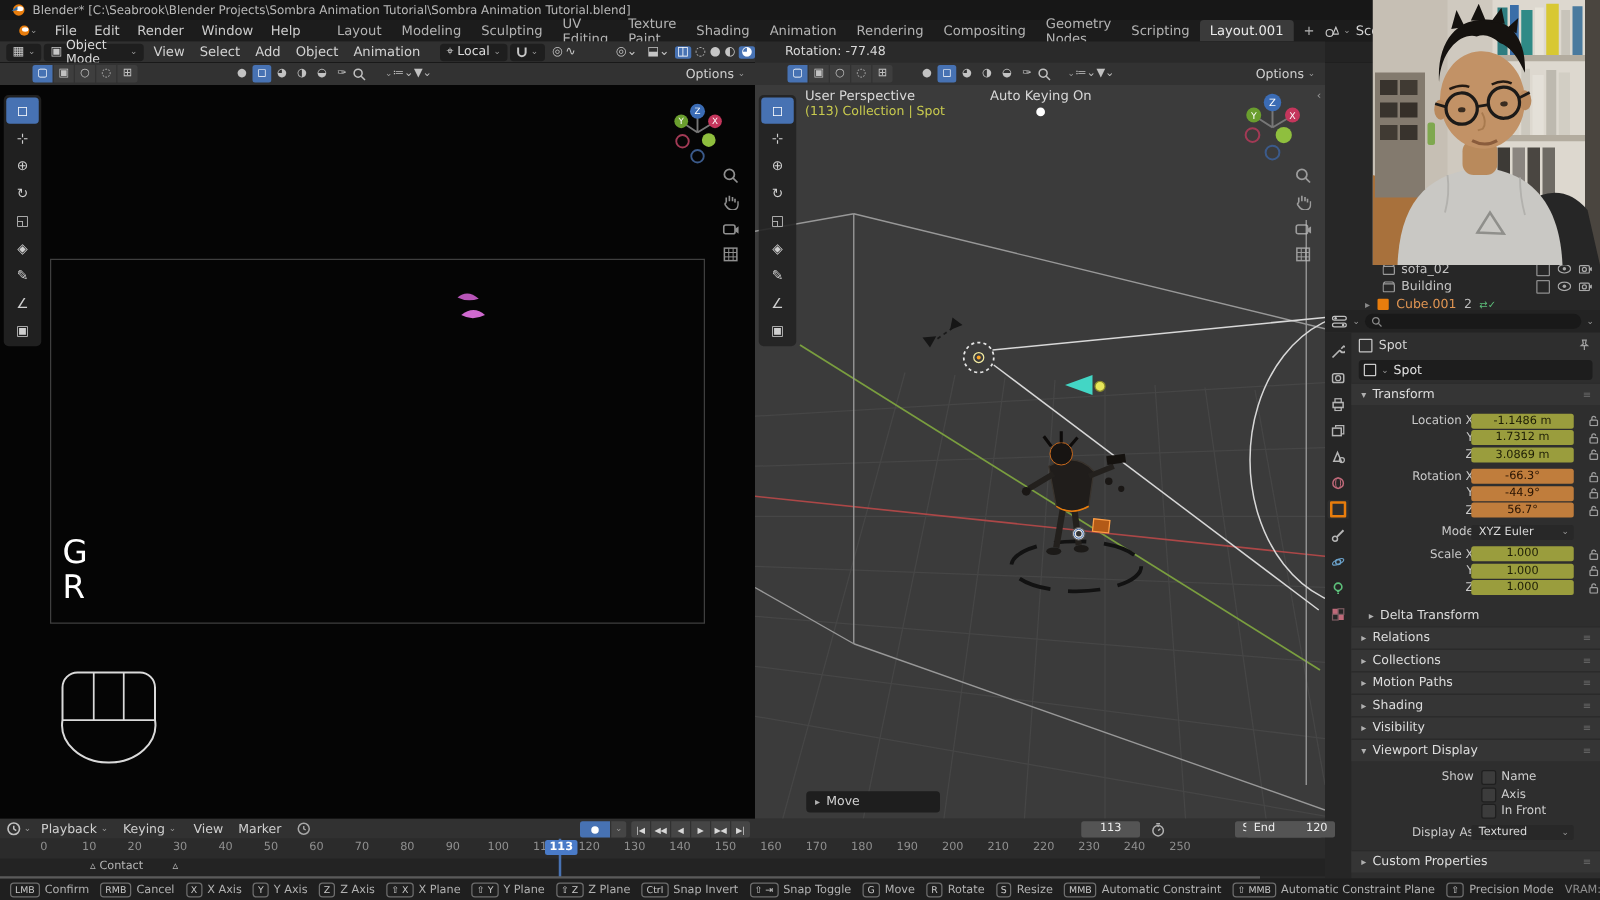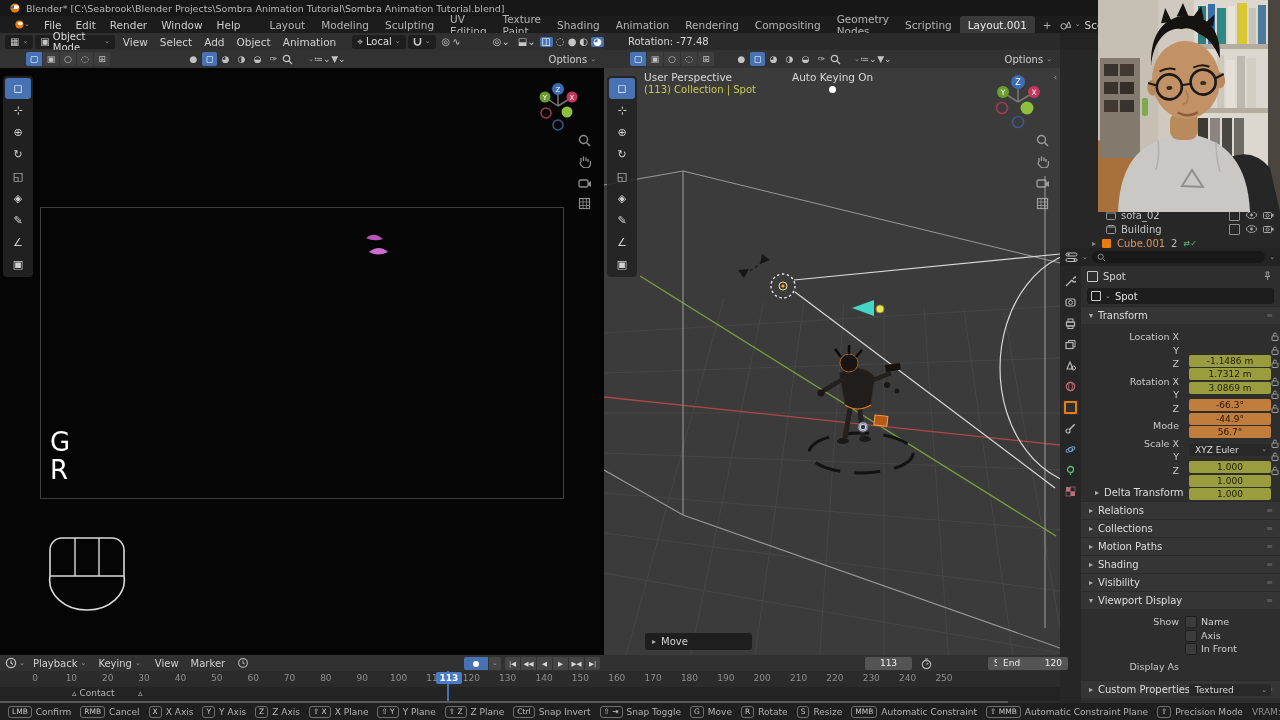--- a/index.html
+++ b/index.html
@@ -74,21 +74,21 @@
   #tabstrip .tab.active{background:#2e2e2e;}
   #props-content{position:absolute;left:21px;top:18px;right:0;bottom:0;font-size:10px;}
   #breadcrumb{display:flex;align-items:center;gap:5px;height:20px;padding-left:6px;color:#d5d5d5;}
   #breadcrumb .pin{margin-left:auto;margin-right:8px;}
   #name-field{margin:2px 6px;height:16px;background:#1d1d1d;border-radius:3px;display:flex;align-items:center;gap:4px;padding-left:4px;color:#e2e2e2;font-size:10px;}
   .panel-head{display:flex;align-items:center;gap:5px;height:17px;background:#353535;border-top:1px solid #2a2a2a;padding-left:8px;color:#dedede;font-size:10px;}
   .panel-head .grip{margin-left:auto;margin-right:7px;color:#6f6f6f;font-size:8px;}
   .tri{font-size:8px;color:#b0b0b0;}
   .prop-row{position:relative;height:13.5px;}
   .prop-label{position:absolute;left:0;top:1px;width:98px;text-align:right;font-size:9.5px;color:#c9c9c9;}
-  .prop-field{position:absolute;left:108px;top:0.5px;width:82px;height:12px;border-radius:2px;font-size:9px;display:flex;align-items:center;justify-content:center;margin-top:24px;}
+  .prop-field{position:absolute;left:96px;top:0.5px;width:82px;height:12px;border-radius:2px;font-size:9px;display:flex;align-items:center;justify-content:center;}
   .keyed{background:#9a9d3d;color:#1e1e06;}
   .modified{background:#c07d3c;color:#271303;}
   .dropdown{background:#282828;color:#dadada;justify-content:flex-start;padding-left:6px;box-sizing:border-box;}
   .dropdown .chev{margin-left:auto;margin-right:4px;}
   .lock{position:absolute;left:190px;top:2px;}
   .checkbox{position:absolute;left:104px;top:1px;width:10px;height:10px;background:#3c3c3c;border:1px solid #1f1f1f;border-radius:2px;}
   .cb-label{position:absolute;left:120px;top:1px;font-size:9.5px;color:#d0d0d0;}
 
   
   #timeline{left:0;top:655px;width:1060px;height:48px;background:#2b2b2b;}

